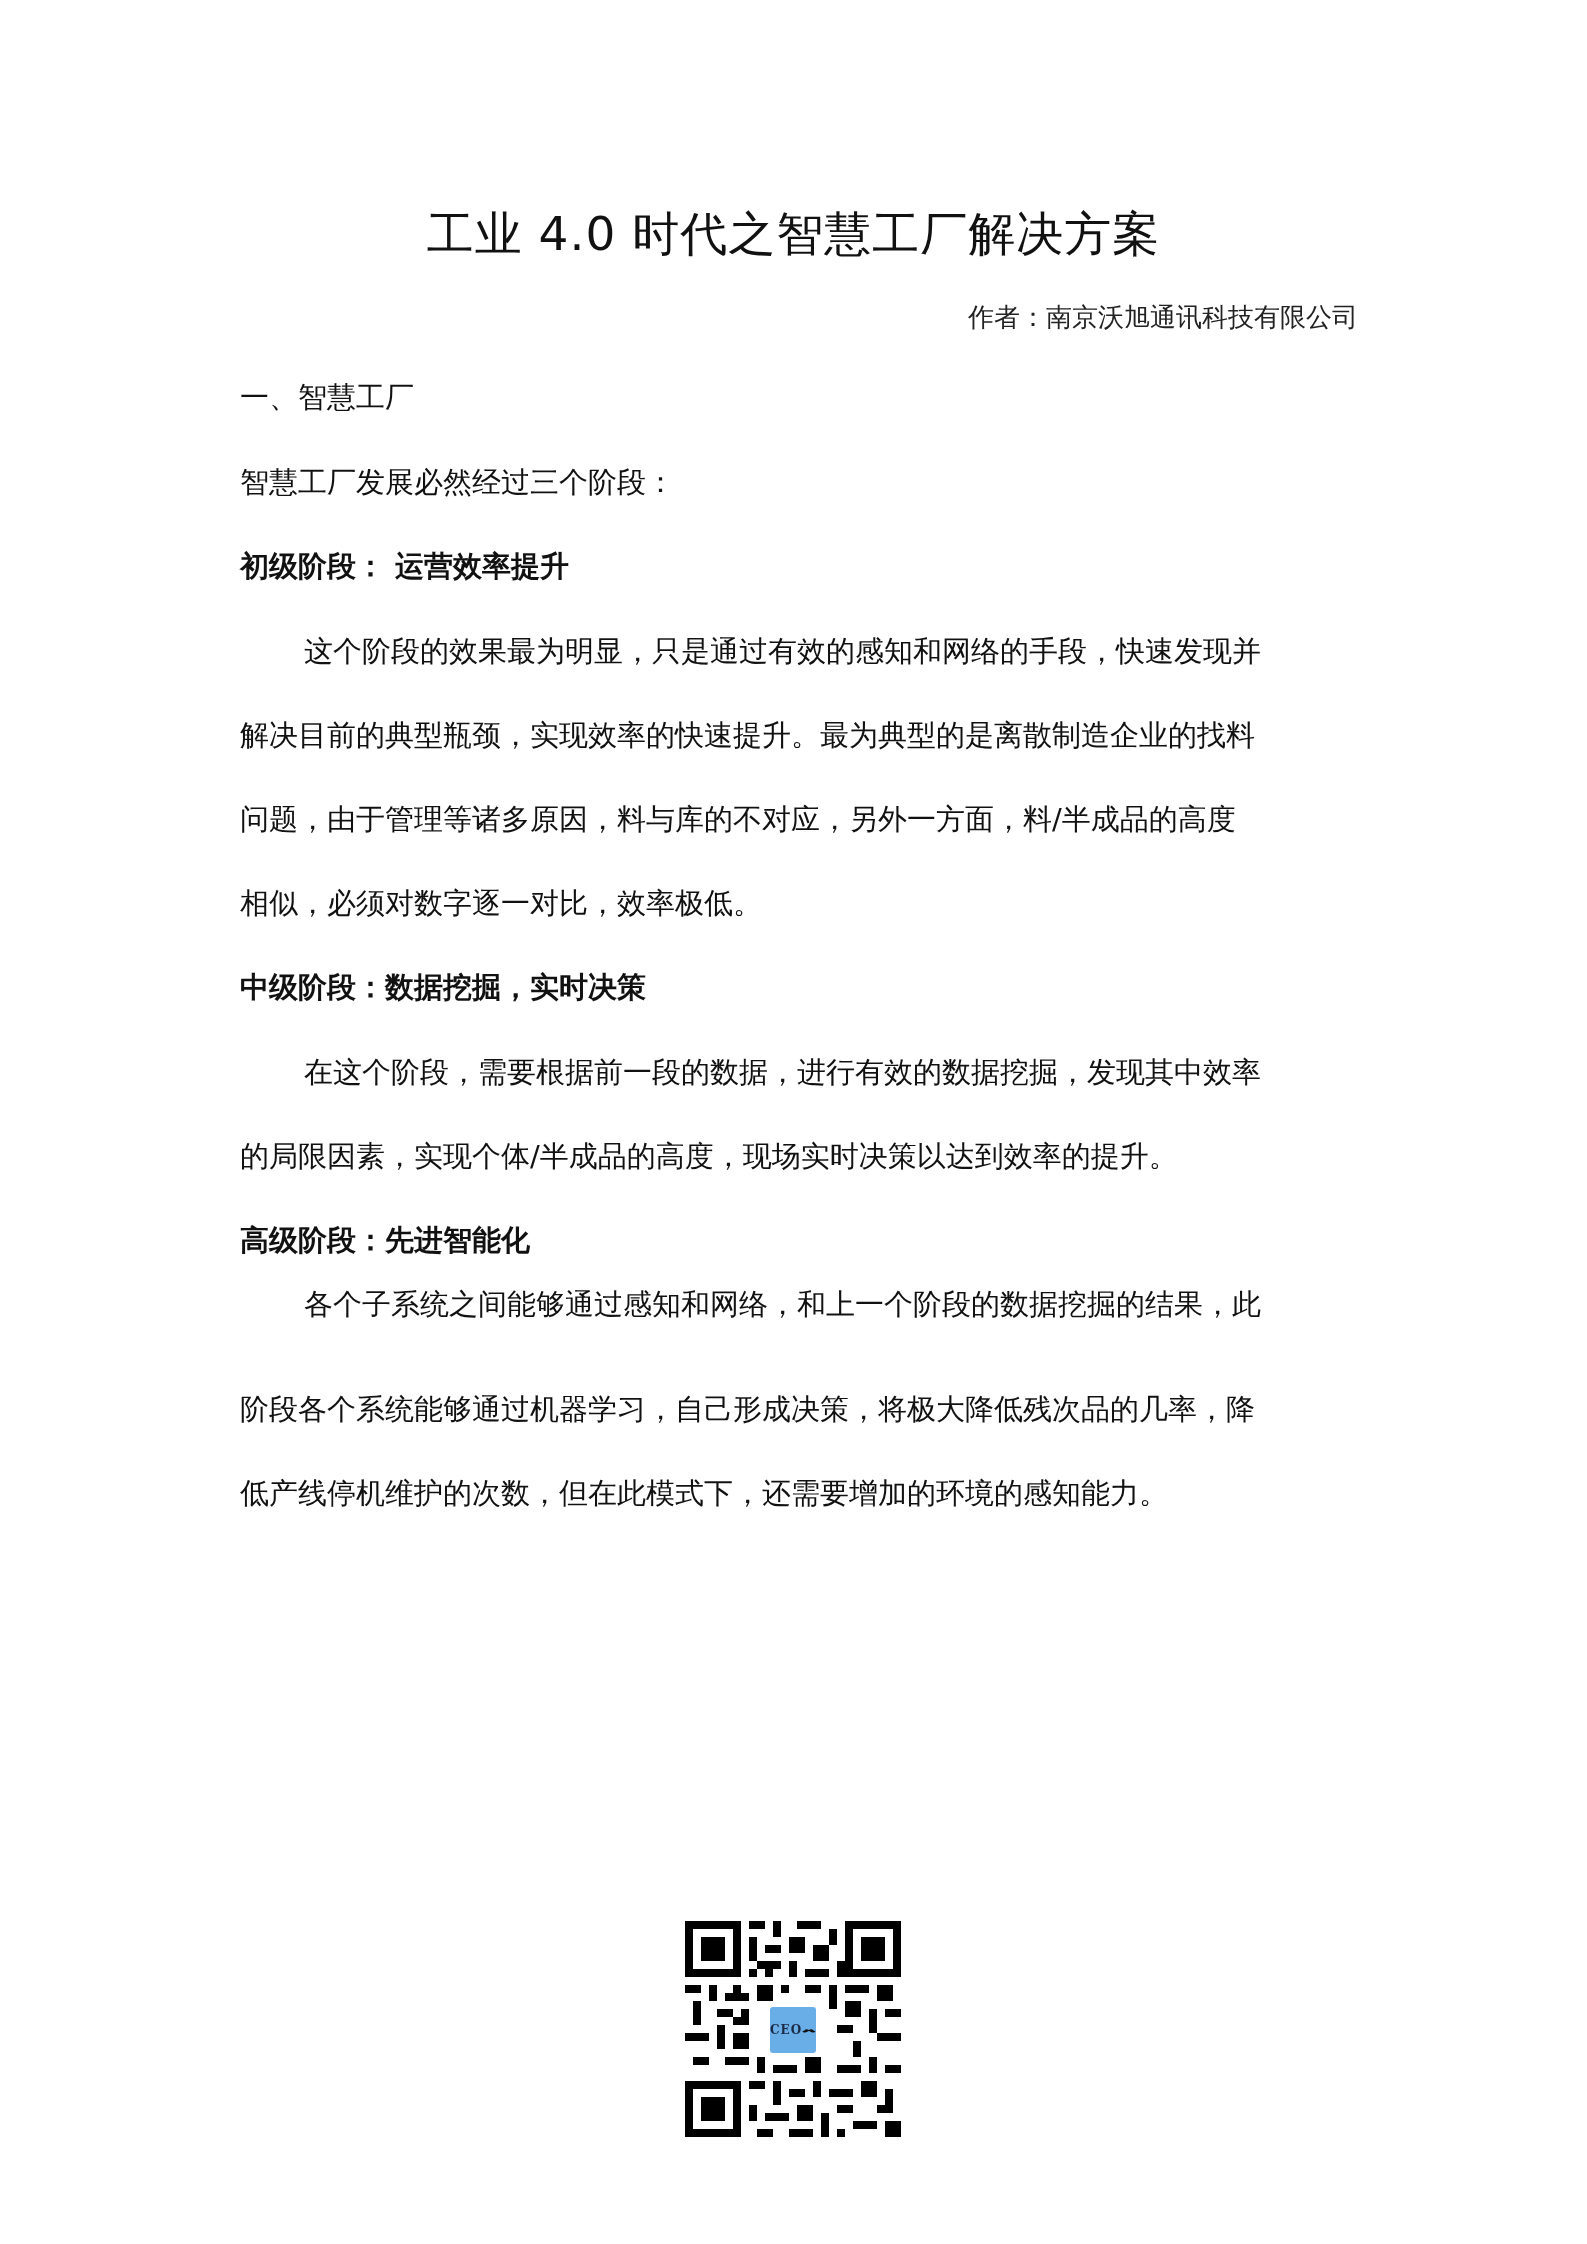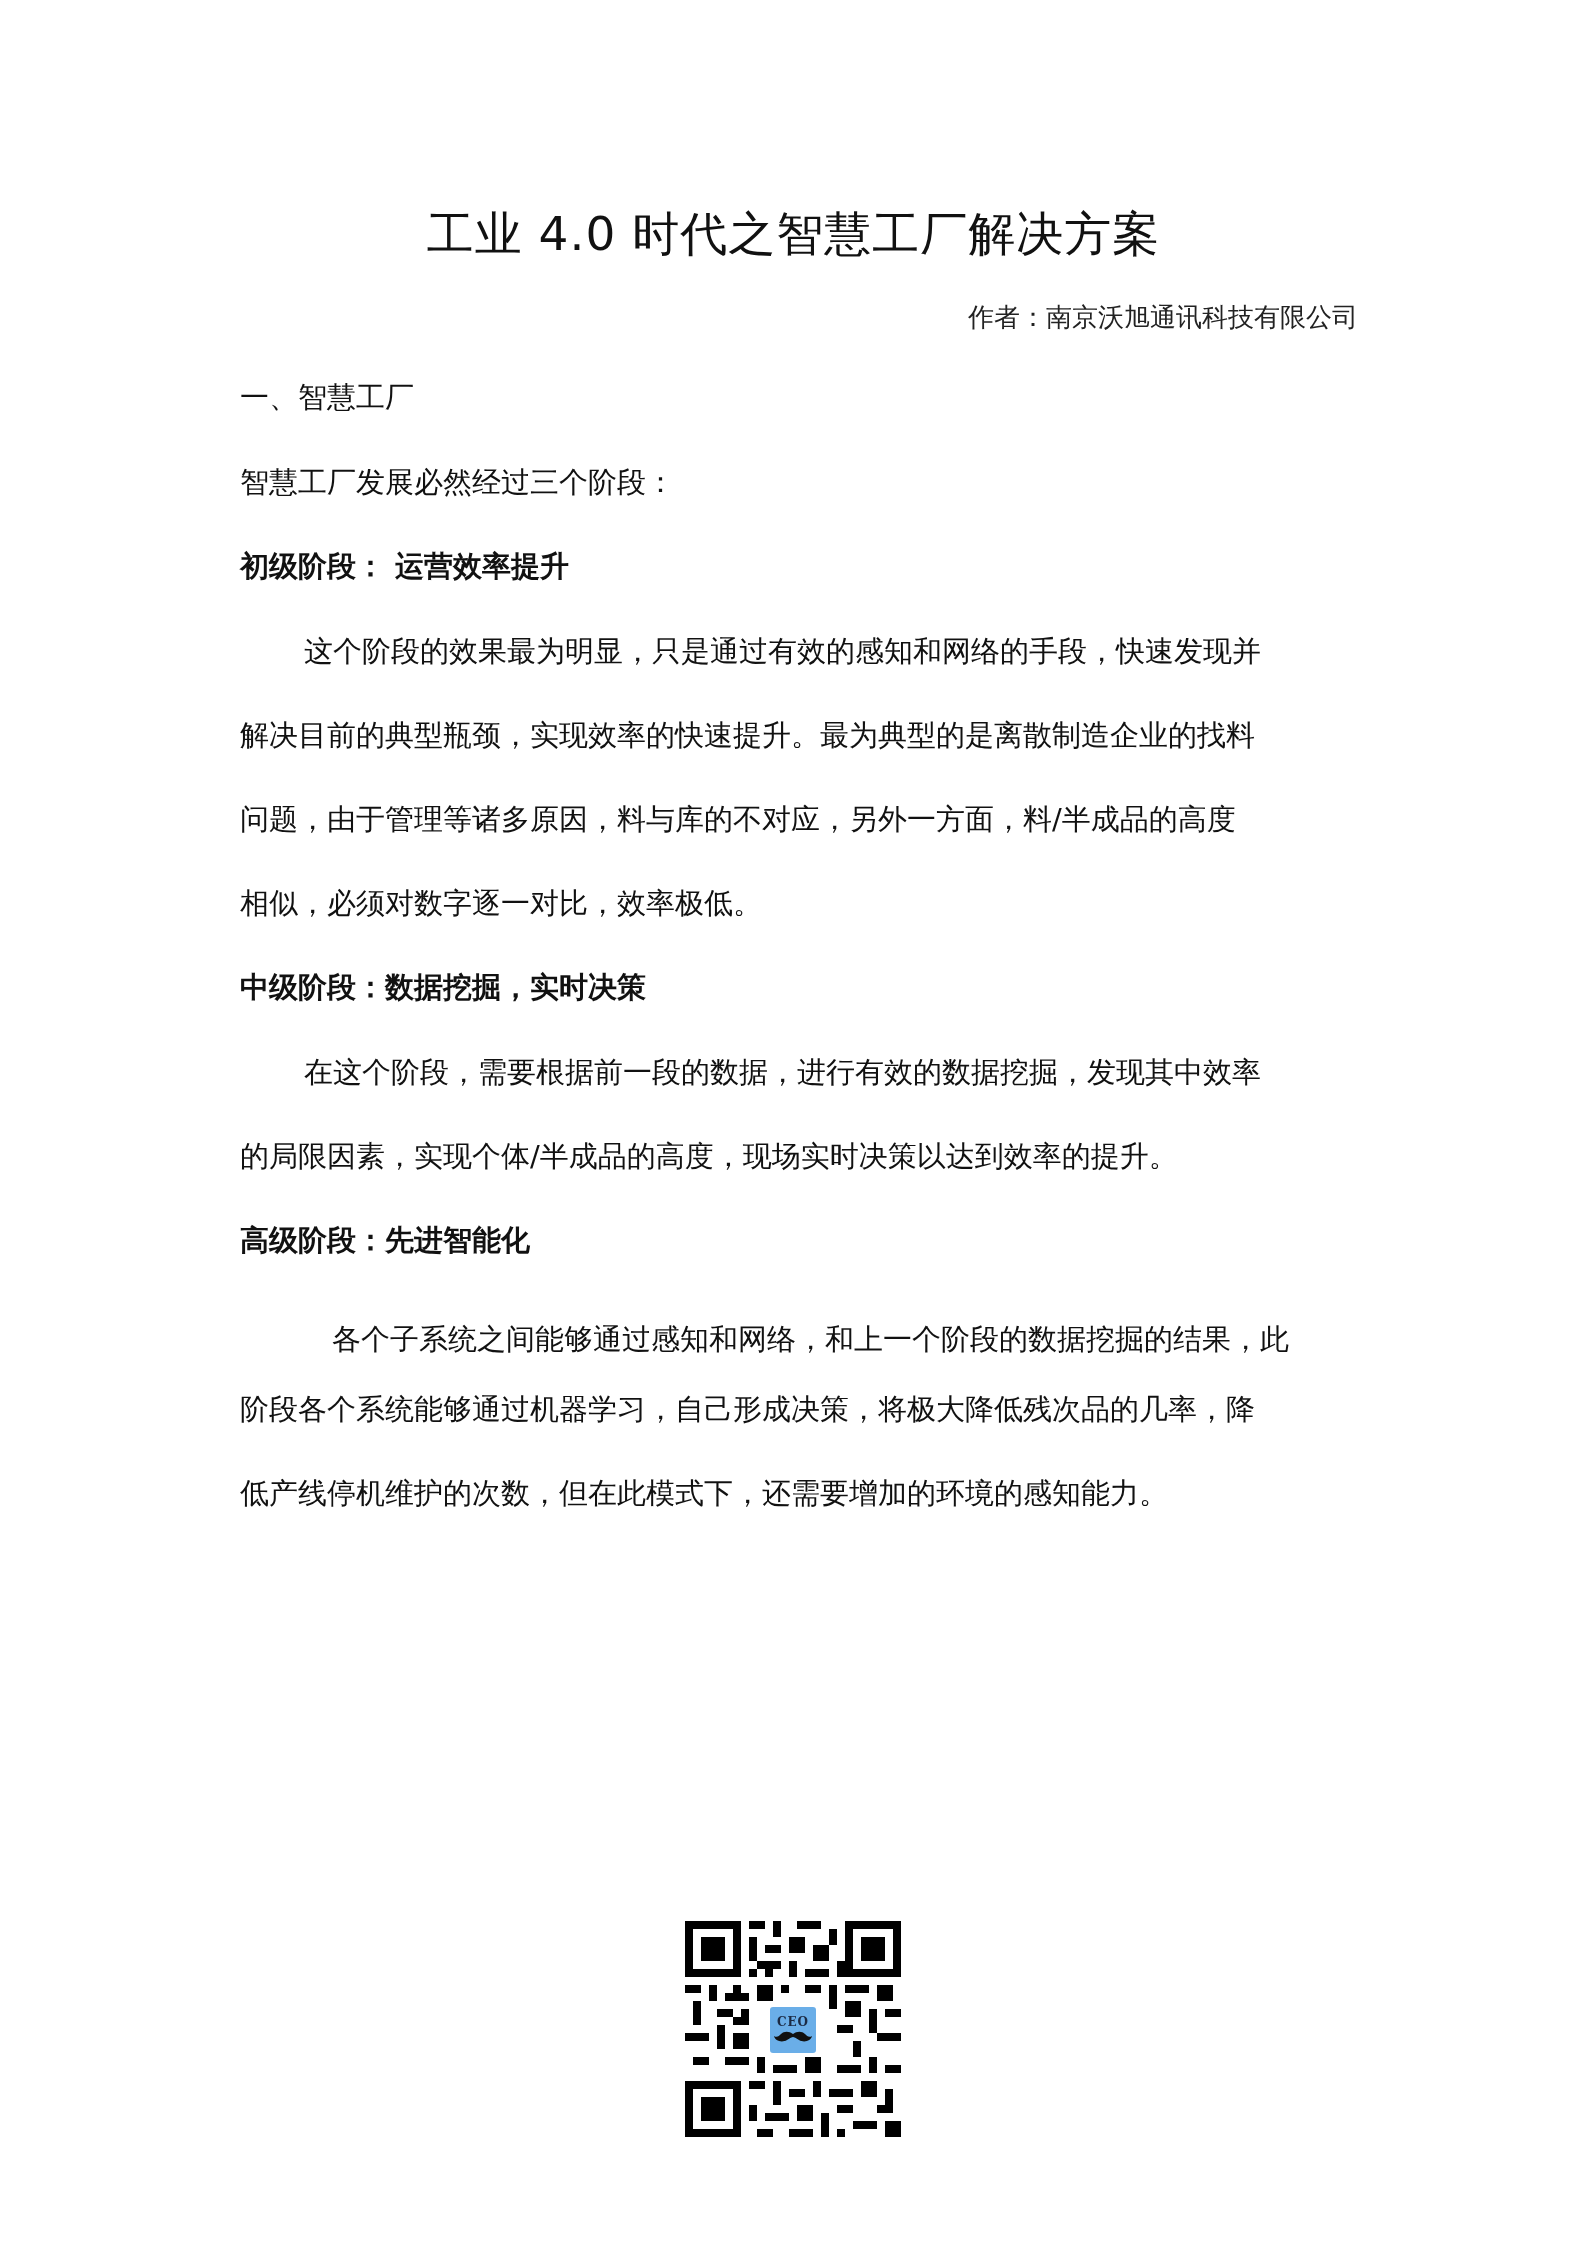--- a/index.html
+++ b/index.html
@@ -9,21 +9,21 @@
   .title { position: absolute; left: 0; top: 203px; width: 1587px; text-align: center;
            font-size: 47px; letter-spacing: 1px; color: #111; }
   .author { position: absolute; right: 232px; top: 300px; font-size: 26px; color: #222; }
   .line { position: absolute; left: 240px; font-size: 29px; white-space: nowrap; color: #111; }
   .bold { font-weight: bold; }
   .indent { left: 304px; }
   .qr { position: absolute; left: 685px; top: 1921px; width: 216px; height: 216px; }
   .qr svg { width: 216px; height: 216px; display: block; }
   .logo { position: absolute; left: 82px; top: 83px; width: 52px; height: 52px;
           background: #6aaee8; border: 3px solid #fff; border-radius: 6px; box-sizing: border-box;
-          display: flex; flex-direction: column; align-items: center; justify-content: center; }
+          display: flex; flex-direction: row; align-items: center; justify-content: center; }
   .logo-text { font-family: "DejaVu Serif", "Liberation Serif", serif; font-weight: bold;
                font-size: 12px; color: #1b2a44; letter-spacing: 1px; line-height: 12px; }
   .logo svg { width: 40px; height: 14px; margin-top: 2px; }
 </style>
 </head>
 <body>
 
 <div class="page">
   <div class="title">工业 4.0 时代之智慧工厂解决方案</div>
   <div class="author">作者：南京沃旭通讯科技有限公司</div>
@@ -35,21 +35,21 @@
   <div class="line indent" style="top:632px;">这个阶段的效果最为明显，只是通过有效的感知和网络的手段，快速发现并</div>
   <div class="line" style="top:716px;">解决目前的典型瓶颈，实现效率的快速提升。最为典型的是离散制造企业的找料</div>
   <div class="line" style="top:800px;">问题，由于管理等诸多原因，料与库的不对应，另外一方面，料/半成品的高度</div>
   <div class="line" style="top:884px;">相似，必须对数字逐一对比，效率极低。</div>
 
   <div class="line bold" style="top:968px;text-align:center;">中级阶段：数据挖掘，实时决策</div>
   <div class="line indent" style="top:1053px;">在这个阶段，需要根据前一段的数据，进行有效的数据挖掘，发现其中效率</div>
   <div class="line" style="top:1137px;">的局限因素，实现个体/半成品的高度，现场实时决策以达到效率的提升。</div>
 
   <div class="line bold" style="top:1221px;">高级阶段：先进智能化</div>
-  <div class="line indent" style="top:1320px;margin-left:28px;">各个子系统之间能够通过感知和网络，和上一个阶段的数据挖掘的结果，此</div>
+  <div class="line indent" style="top:1285px;">各个子系统之间能够通过感知和网络，和上一个阶段的数据挖掘的结果，此</div>
   <div class="line" style="top:1390px;">阶段各个系统能够通过机器学习，自己形成决策，将极大降低残次品的几率，降</div>
   <div class="line" style="top:1474px;">低产线停机维护的次数，但在此模式下，还需要增加的环境的感知能力。</div>
 
   <div class="qr">
     <svg viewBox="0 0 27 27" shape-rendering="crispEdges">
       <rect width="27" height="27" fill="#fff"></rect>
 
       <g fill="#000">
         <rect x="0" y="0" width="7" height="7"></rect>
           <rect x="20" y="0" width="7" height="7"></rect>

